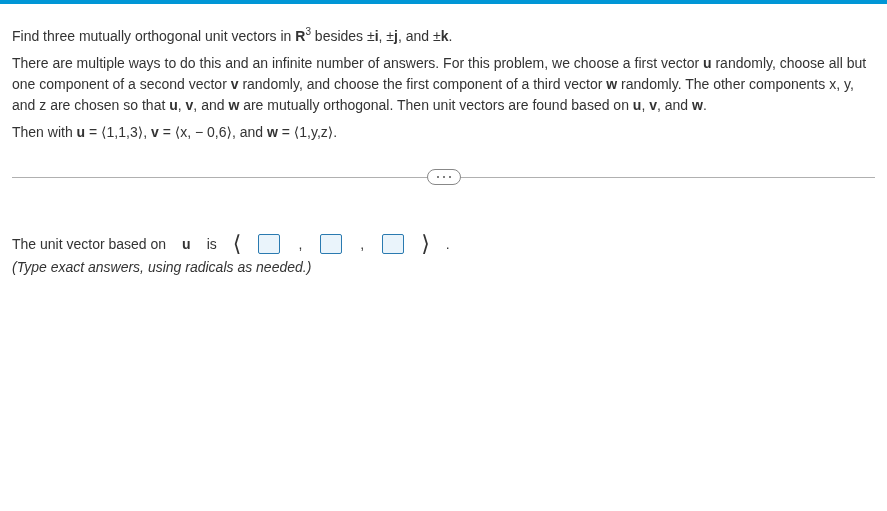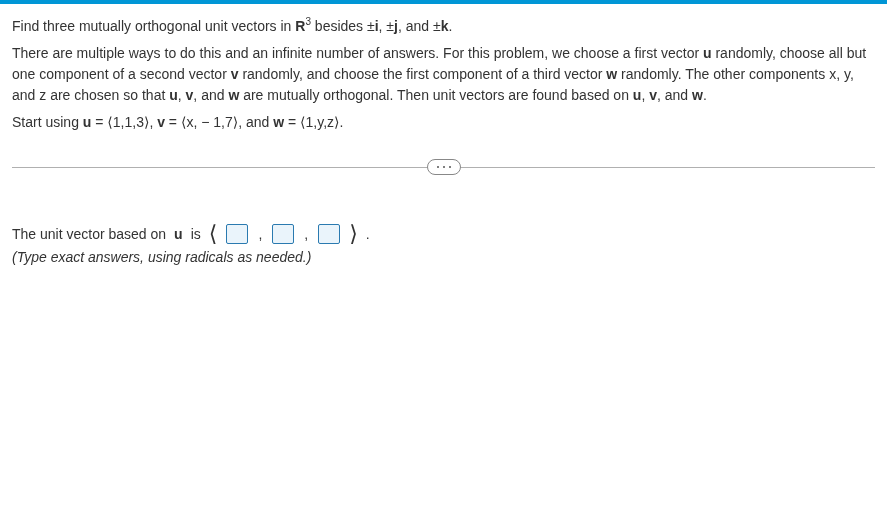--- a/index.html
+++ b/index.html
@@ -11,21 +11,21 @@
     width: 887px;
     height: 511px;
     position: relative;
   }
   .top-bar {
     height: 4px;
     background: #0096d6;
     width: 100%;
   }
   .content {
-    padding: 10px 12px;
+    padding: 20px 12px;
   }
   .problem-text {
     line-height: 1.5;
     color: #333;
   }
   .sup { vertical-align: super; font-size: 10px; }
   .bold { font-weight: bold; }
   .para { margin-bottom: 6px; }
   .divider-wrap {
     position: relative;
@@ -55,21 +55,21 @@
     cursor: pointer;
   }
   .ellipsis-btn .dot {
     width: 2px; height: 2px; background: #555; border-radius: 50%;
     margin: 0 2px;
   }
   .answer-line {
     display: flex;
     align-items: center;
     flex-wrap: wrap;
-    gap: 8px;
+    gap: 16px;
     margin-top: 48px;
   }
   .paren {
     font-size: 22px;
     font-family: "Times New Roman", serif;
     line-height: 1;
     position: relative;
   }
   .answer-box {
     width: 22px;
@@ -99,21 +99,21 @@
 
   <div class="problem-text para">
     <span>Find three mutually orthogonal unit vectors in </span><span class="bold">R</span><span class="sup">3</span><span> besides ±</span><span class="bold">i</span><span>, ±</span><span class="bold">j</span><span>, and ±</span><span class="bold">k</span><span>.</span>
   </div>
 
   <div class="problem-text para">
     <span>There are multiple ways to do this and an infinite number of answers.  For this problem, we choose a first vector </span><span class="bold">u</span><span> randomly, choose all but one component of a second vector </span><span class="bold">v</span><span> randomly, and choose the first component of a third vector </span><span class="bold">w</span><span> randomly. The other components x, y, and z are chosen so that </span><span class="bold">u</span><span>, </span><span class="bold">v</span><span>, and </span><span class="bold">w</span><span> are mutually orthogonal.  Then unit vectors are found based on </span><span class="bold">u</span><span>, </span><span class="bold">v</span><span>, and </span><span class="bold">w</span><span>.</span>
   </div>
 
   <div class="problem-text para">
-    <span>Start using </span><span class="bold">u</span><span> = ⟨1,1,3⟩, </span><span class="bold">v</span><span> = ⟨x, − 1,7⟩, and </span><span class="bold">w</span><span> = ⟨1,y,z⟩.</span>
+    <span>Then with </span><span class="bold">u</span><span> = ⟨1,1,3⟩, </span><span class="bold">v</span><span> = ⟨x, − 0,6⟩, and </span><span class="bold">w</span><span> = ⟨1,y,z⟩.</span>
   </div>
 
   <div class="divider-wrap">
     <hr class="hr">
     <div class="ellipsis-btn">
       <span class="dot"></span>
       <span class="dot"></span>
       <span class="dot"></span>
     </div>
   </div>

